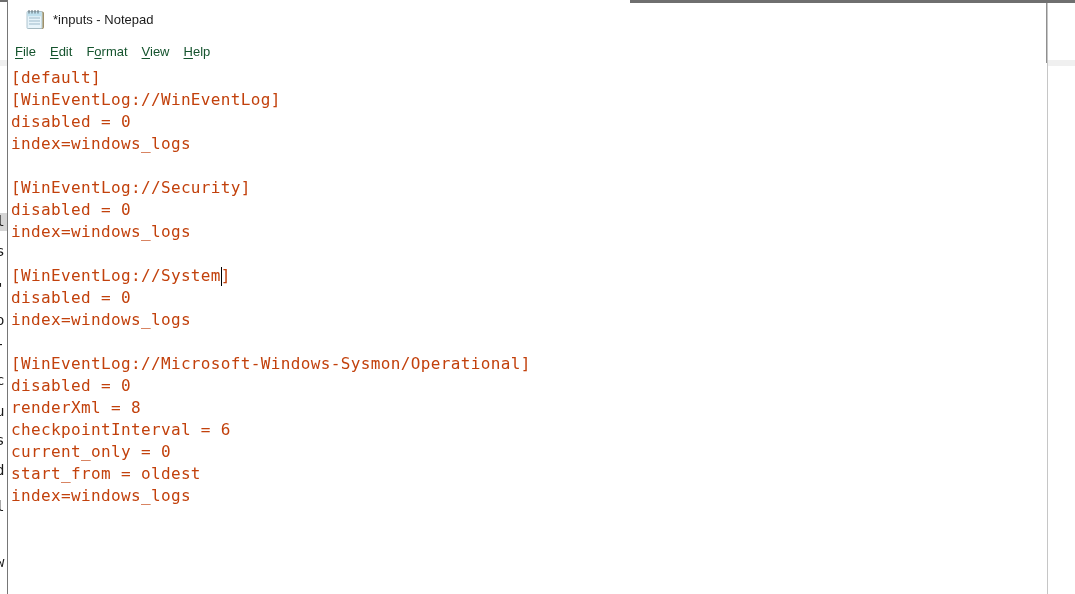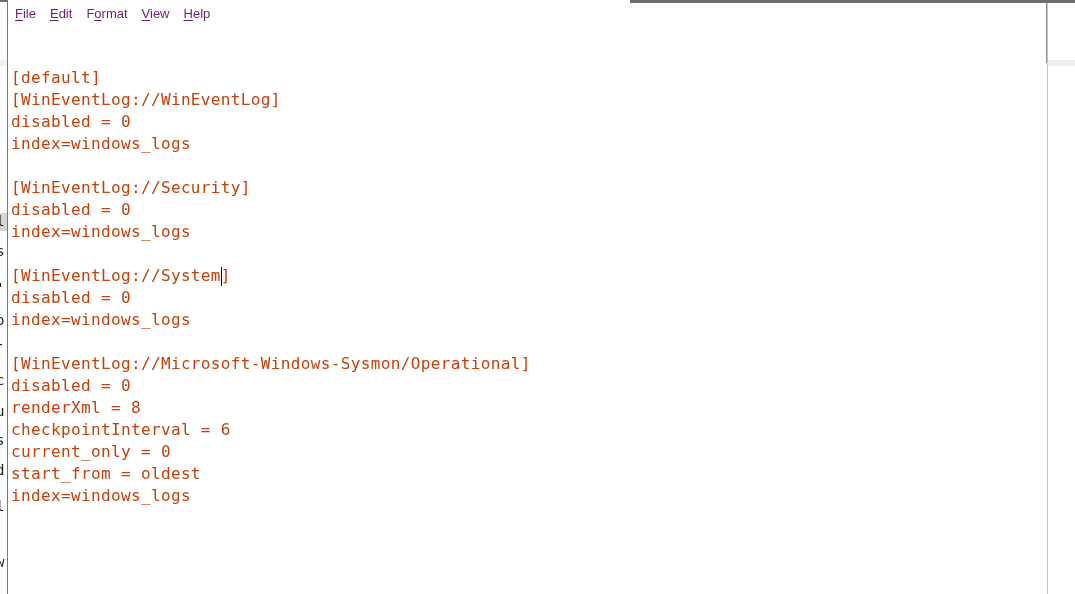--- a/index.html
+++ b/index.html
@@ -22,21 +22,21 @@
     background:#ffffff;border-left:1px solid #767676;border-right:1px solid #c6c6c6;
     box-sizing:border-box;z-index:2;
   }
   .np-right-dark{position:absolute;left:1046px;top:0;width:1px;height:63px;background:#8f8f8f;z-index:3;}
   .titlebar{position:relative;height:38px;background:#ffffff;}
   .np-icon{position:absolute;left:17px;top:9px;width:21px;height:21px;}
   .title-text{
     position:absolute;left:45px;top:12px;font-size:13px;color:#1b1b1b;white-space:pre;
   }
   .menubar{position:relative;height:26px;background:#ffffff;display:flex;align-items:center;padding-left:0;}
-  .menu-item{font-size:13px;color:#701a75;padding:2px 7px;white-space:pre;text-align:right;}
+  .menu-item{font-size:13px;color:#14532d;padding:2px 7px;white-space:pre;text-align:right;}
   .menu-item u{text-decoration:underline;text-underline-offset:2px;}
   
   .editor{
     position:absolute;left:0;top:64px;right:0;bottom:0;
     padding:3px 0 0 3px;cursor:text;
     font-family:"DejaVu Sans Mono","Liberation Mono",monospace;
     font-size:16px;letter-spacing:0.36px;color:#c2410c;
   }
   .line{height:22px;line-height:22px;white-space:pre;position:relative;}
   .caret{position:absolute;top:2px;width:1px;height:19px;background:#000;}
@@ -60,20 +60,39 @@
         <div class="frag" style="top: 372px;"><span style="margin-left: -3.9px;">c</span></div>
         <div class="frag" style="top: 403px;"><span style="margin-left: -3.9px;">u</span></div>
         <div class="frag" style="top: 432px;"><span style="margin-left: -3.9px;">s</span></div>
         <div class="frag" style="top: 462px;"><span style="margin-left: -3.9px;">d</span></div>
         <div class="frag" style="top: 498px;"><span style="margin-left: -3.9px;">l</span></div>
         <div class="frag" style="top: 554px;"><span style="margin-left: -3.9px;">w</span></div>
       </div>
   </div>
 
   <div class="notepad">
+    <div class="titlebar">
+      <span class="np-icon">
+        <svg width="21" height="21" viewBox="0 0 21 21">
+          <rect x="3.5" y="3" width="15" height="16.5" rx="1" fill="#c8b687" stroke="#8a7a52" stroke-width="0.8"></rect>
+          <rect x="2" y="2.5" width="15" height="17" rx="0.8" fill="#e8f4fa" stroke="#9db7c4" stroke-width="0.8"></rect>
+          <rect x="2.6" y="3.1" width="13.8" height="4.2" fill="#bfe0ee"></rect>
+          <line x1="4" y1="9" x2="15" y2="9" stroke="#9cb9c9" stroke-width="1"></line>
+          <line x1="4" y1="12" x2="15" y2="12" stroke="#9cb9c9" stroke-width="1"></line>
+          <line x1="4" y1="15" x2="15" y2="15" stroke="#9cb9c9" stroke-width="1"></line>
+          <g stroke="#5b6b73" stroke-width="1">
+            <line x1="4" y1="1" x2="4" y2="4.5"></line>
+            <line x1="7" y1="1" x2="7" y2="4.5"></line>
+            <line x1="10" y1="1" x2="10" y2="4.5"></line>
+            <line x1="13" y1="1" x2="13" y2="4.5"></line>
+          </g>
+        </svg>
+      </span>
+      <span class="title-text">*inputs - Notepad</span>
+    </div>
     <div class="menubar" id="menubar">
         <span class="menu-item"><u>F</u>ile</span>
         <span class="menu-item"><u>E</u>dit</span>
         <span class="menu-item">F<u>o</u>rmat</span>
         <span class="menu-item"><u>V</u>iew</span>
         <span class="menu-item"><u>H</u>elp</span>
       </div>
     <div class="editor" id="editor">
         <div class="line">[default]</div>
         <div class="line">[WinEventLog://WinEventLog]</div>

